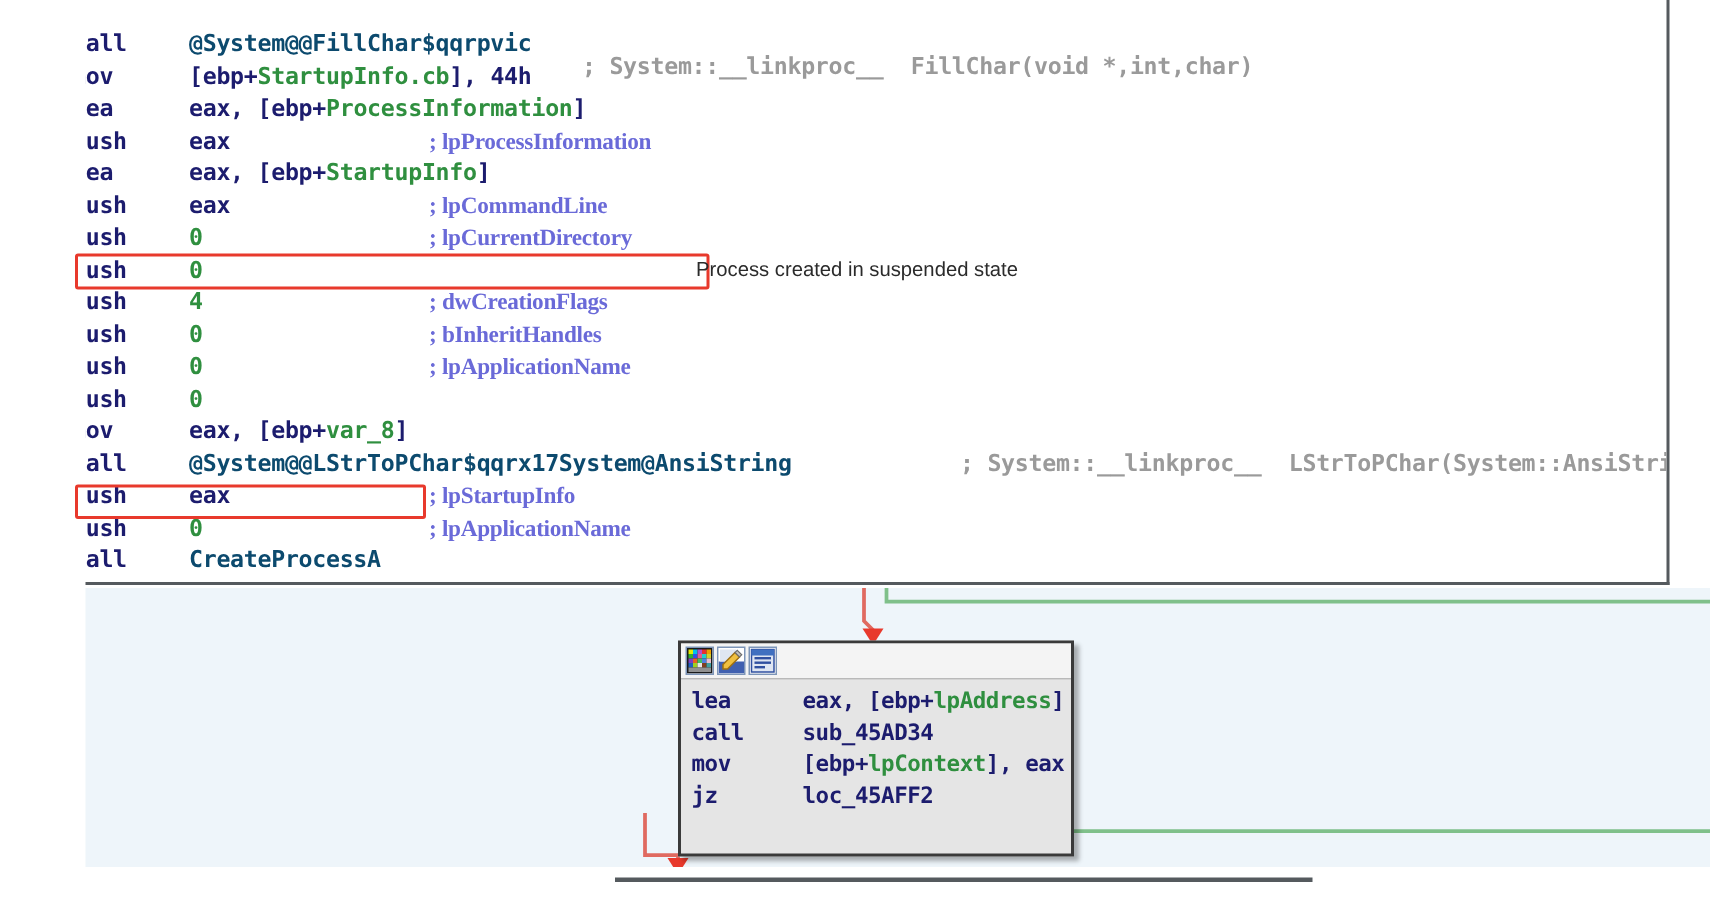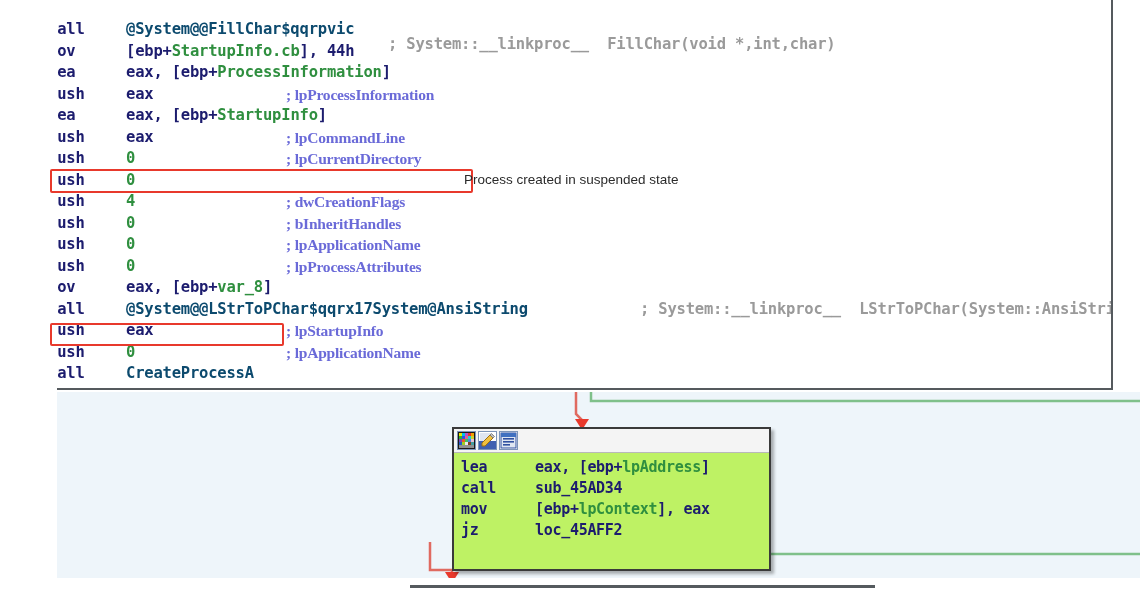--- a/index.html
+++ b/index.html
@@ -112,23 +112,23 @@
     height: 186px;
     background: #eef5fa;
     overflow: hidden;
   }
 
   
   #graph-node {
     position: absolute;
     left: 452px;
     top: 427px;
-    width: 319px;
+    width: 264px;
     height: 144px;
-    background: #bef264;
+    background: #e5e5e5;
     border: 2px solid #3a3a3a;
     box-sizing: border-box;
     box-shadow: 3px 3px 3px rgba(0,0,0,0.30);
   }
   #node-titlebar {
     height: 24px;
     border-bottom: 1px solid #b9b9b9;
     background: #f4f4f4;
     display: flex;
     align-items: center;
@@ -191,21 +191,21 @@
       <div class="asm-line"><span class="mnem">mov</span><span class="ops">[ebp+</span><span class="grn">StartupInfo.cb</span><span class="ops">], 44h</span></div>
       <div class="asm-line"><span class="mnem">lea</span><span class="ops">eax, [ebp+</span><span class="grn">ProcessInformation</span><span class="ops">]</span></div>
       <div class="asm-line"><span class="mnem">push</span><span class="ops">eax</span><span class="cmt-col">; lpProcessInformation</span></div>
       <div class="asm-line"><span class="mnem">lea</span><span class="ops">eax, [ebp+</span><span class="grn">StartupInfo</span><span class="ops">]</span></div>
       <div class="asm-line"><span class="mnem">push</span><span class="ops">eax</span><span class="cmt-col">; lpCommandLine</span></div>
       <div class="asm-line"><span class="mnem">push</span><span class="grn">0</span><span class="cmt-col">; lpCurrentDirectory</span></div>
       <div class="asm-line"><span class="mnem">push</span><span class="grn">0</span></div>
       <div class="asm-line"><span class="mnem">push</span><span class="grn">4</span><span class="cmt-col">; dwCreationFlags</span></div>
       <div class="asm-line"><span class="mnem">push</span><span class="grn">0</span><span class="cmt-col">; bInheritHandles</span></div>
       <div class="asm-line"><span class="mnem">push</span><span class="grn">0</span><span class="cmt-col">; lpApplicationName</span></div>
-      <div class="asm-line"><span class="mnem">push</span><span class="grn">0</span><span class="cmt-col">; lpProcessAttributes</span></div>
+      <div class="asm-line"><span class="mnem">push</span><span class="grn">0</span></div>
       <div class="asm-line"><span class="mnem">mov</span><span class="ops">eax, [ebp+</span><span class="grn">var_8</span><span class="ops">]</span></div>
       <div class="asm-line"><span class="mnem">call</span><span class="sym">@System@@LStrToPChar$qqrx17System@AnsiString</span><span class="cmt-far cmt-gray" style="left: 592px;">; System::__linkproc__  LStrToPChar(System::AnsiString)</span></div>
       <div class="asm-line"><span class="mnem">push</span><span class="ops">eax</span><span class="cmt-col">; lpStartupInfo</span></div>
       <div class="asm-line"><span class="mnem">push</span><span class="grn">0</span><span class="cmt-col">; lpApplicationName</span></div>
       <div class="asm-line"><span class="mnem">call</span><span class="sym">CreateProcessA</span></div>
       <div class="asm-line"><span class="mnem">test</span><span class="ops">eax, eax</span></div>
     </div>
 </div>
 
 <div class="redbox" id="redbox-creationflags"></div>

